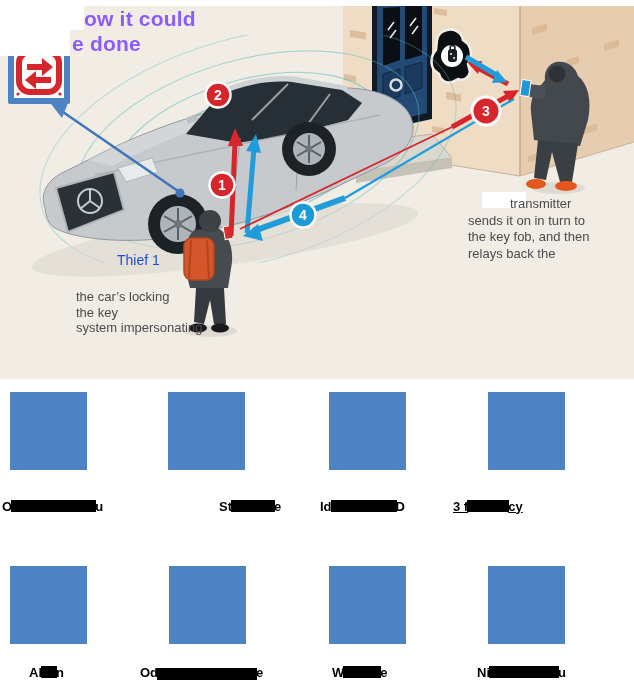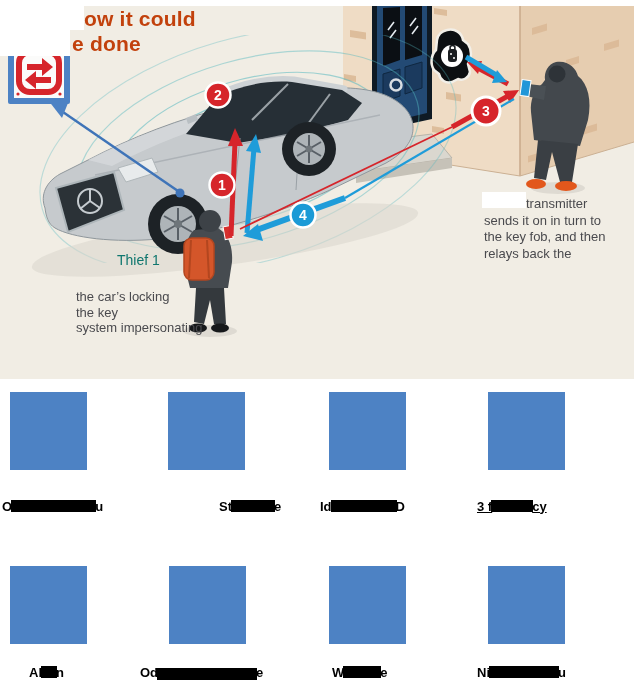--- a/index.html
+++ b/index.html
@@ -1,22 +1,22 @@
 <!DOCTYPE html>
 <html><head>
 <meta charset="utf-8">
 <style>
   html,body{margin:0;padding:0;background:#fff;}
   .canvas{position:relative;width:634px;height:686px;background:#ffffff;
           font-family:"Liberation Sans",sans-serif;overflow:hidden;}
   svg.illus{position:absolute;left:0;top:0;display:block;}
   .title{position:absolute;left:84px;top:6px;font-size:21px;font-weight:bold;
-         color:#c2410c;line-height:25px;letter-spacing:.2px;}
+         color:#8b5cf6;line-height:25px;letter-spacing:.2px;}
   .title .l2{margin-left:-12px;}
-  .thief1{position:absolute;left:117px;top:252px;font-size:14px;color:#0f766e;}
+  .thief1{position:absolute;left:117px;top:252px;font-size:14px;color:#1d4ed8;}
   .caption{position:absolute;font-size:13px;line-height:15.5px;color:#4a4a4e;}
   .caption .num{color:#d6252b;font-weight:bold;}
   .step3 .l1{padding-left:42px;}
   .thumb{position:absolute;width:77px;height:78px;background:#4d82c4;}
   .cap{position:absolute;font-size:13px;font-weight:bold;color:#000;
        white-space:nowrap;display:flex;align-items:center;height:16px;}
   .cap .bar{display:inline-block;height:12px;background:#000;margin:0 -1px;}
 </style>
 </head>
 <body>
@@ -242,21 +242,21 @@
 
 <div class="thief1">Thief 1</div>
 
 <div class="caption" style="left:76px;top:289px;width:165px;">
   <div>the car’s locking</div>
   <div>the key</div>
   <div>system impersonating</div>
 </div>
 
 
-<div class="caption step3" style="left:484px;top:196px;width:145px;line-height:16.5px;">
+<div class="caption step3" style="left:468px;top:196px;width:145px;line-height:16.5px;">
   <div class="l1">transmitter</div>
   <div>sends it on in turn to</div>
   <div>the key fob, and then</div>
   <div>relays back the</div>
 </div>
 
 <div class="thumb" style="left:10px;top:392px;"></div>
 <div class="thumb" style="left:168px;top:392px;"></div>
 <div class="thumb" style="left:329px;top:392px;"></div>
 <div class="thumb" style="left:488px;top:392px;"></div>
@@ -273,21 +273,21 @@
 <div class="cap" style="left:171px;top:498px;margin-left:48px;">
   <span>St</span>
       <span class="bar" style="width:44px;"></span>
       <span>e</span>
 </div>
 <div class="cap" style="left:320px;top:498px;">
   <span>Id</span>
       <span class="bar" style="width:66px;"></span>
       <span>D</span>
 </div>
-<div class="cap" style="left:477px;top:498px;text-decoration:underline;">
+<div class="cap" style="left:453px;top:498px;text-decoration:underline;">
   <span>3 f</span>
       <span class="bar" style="width:42px;"></span>
       <span>cy</span>
 </div>
 <div class="cap" style="left:29px;top:664px;">
   <span>Al</span>
       <span class="bar" style="width:16px;"></span>
       <span>n</span>
 </div>
 <div class="cap" style="left:140px;top:664px;align-items:flex-end;">

